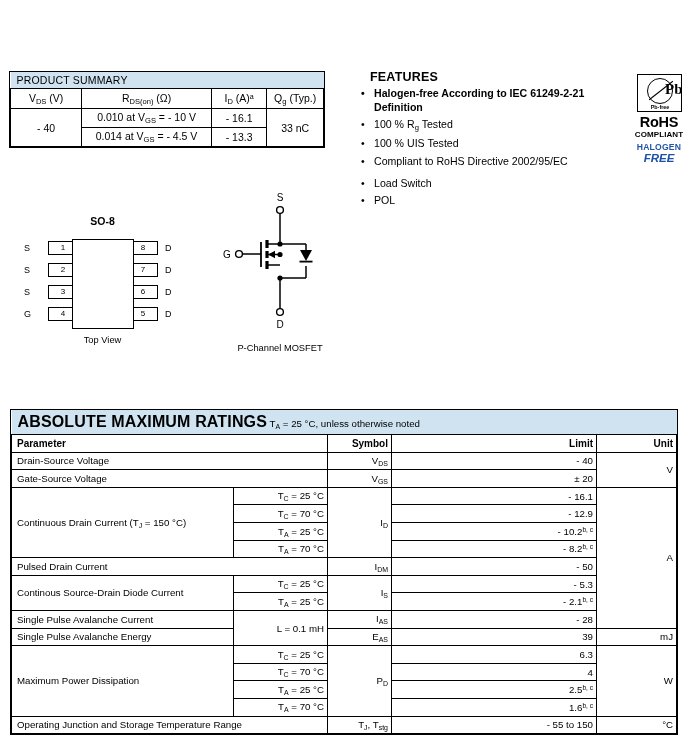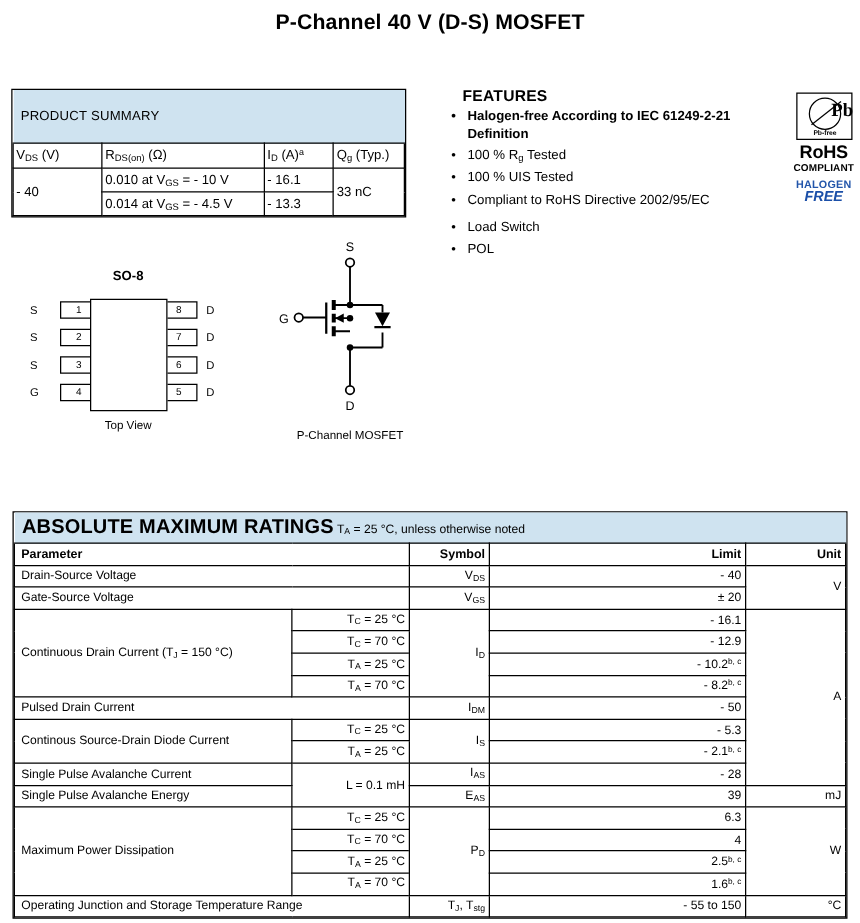--- a/index.html
+++ b/index.html
@@ -30,30 +30,30 @@
     position: absolute;
     left: 9px; top: 71px;
     width: 316px;
     border: 1.4px solid #000;
     border-collapse: collapse;
   }
   #product-summary table { border-collapse: collapse; width: 100%; }
   #product-summary td, #product-summary th {
     border: 1px solid #000;
     font-size: 10.5px;
-    text-align: left;
+    text-align: center;
     padding: 2px 2px;
     font-weight: normal;
   }
   .ps-band {
     background: #cfe3f0;
     font-weight: bold;
     font-size: 13px;
     text-align: left !important;
-    padding: 15px 6px !important;
+    padding: 2px 6px !important;
     letter-spacing: 0.2px;
     border-left: none !important;
     border-right: none !important;
     border-top: none !important;
   }
   .ps-head { font-weight: bold; font-size: 11px; height: 20px; }
   .ps-cell { height: 19px; }
   sub { font-size: 0.72em; vertical-align: -0.22em; }
   sup { font-size: 0.68em; vertical-align: 0.42em; }
 
@@ -150,21 +150,20 @@
     padding: 3px 6px !important; height: 21px;
     border: none !important; border-bottom: 1px solid #000 !important;
   }
   .amr-head { font-weight: bold !important; font-size: 10px !important; height: 19px; }
 </style>
 </head>
 <body>
 
 <div class="page">
 
-  <div id="doc-title">P-Channel 40 V (D-S) MOSFET</div>
 
   <div id="product-summary">
     <table>
       <tbody>
           <tr>
         <td class="ps-band" colspan="4">PRODUCT SUMMARY</td>
       </tr>
       <tr>
         <td class="ps-head" style="width:72px">V<sub>DS</sub> (V)</td>
         <td class="ps-head" style="width:131px">R<sub>DS(on)</sub> (Ω)</td>

